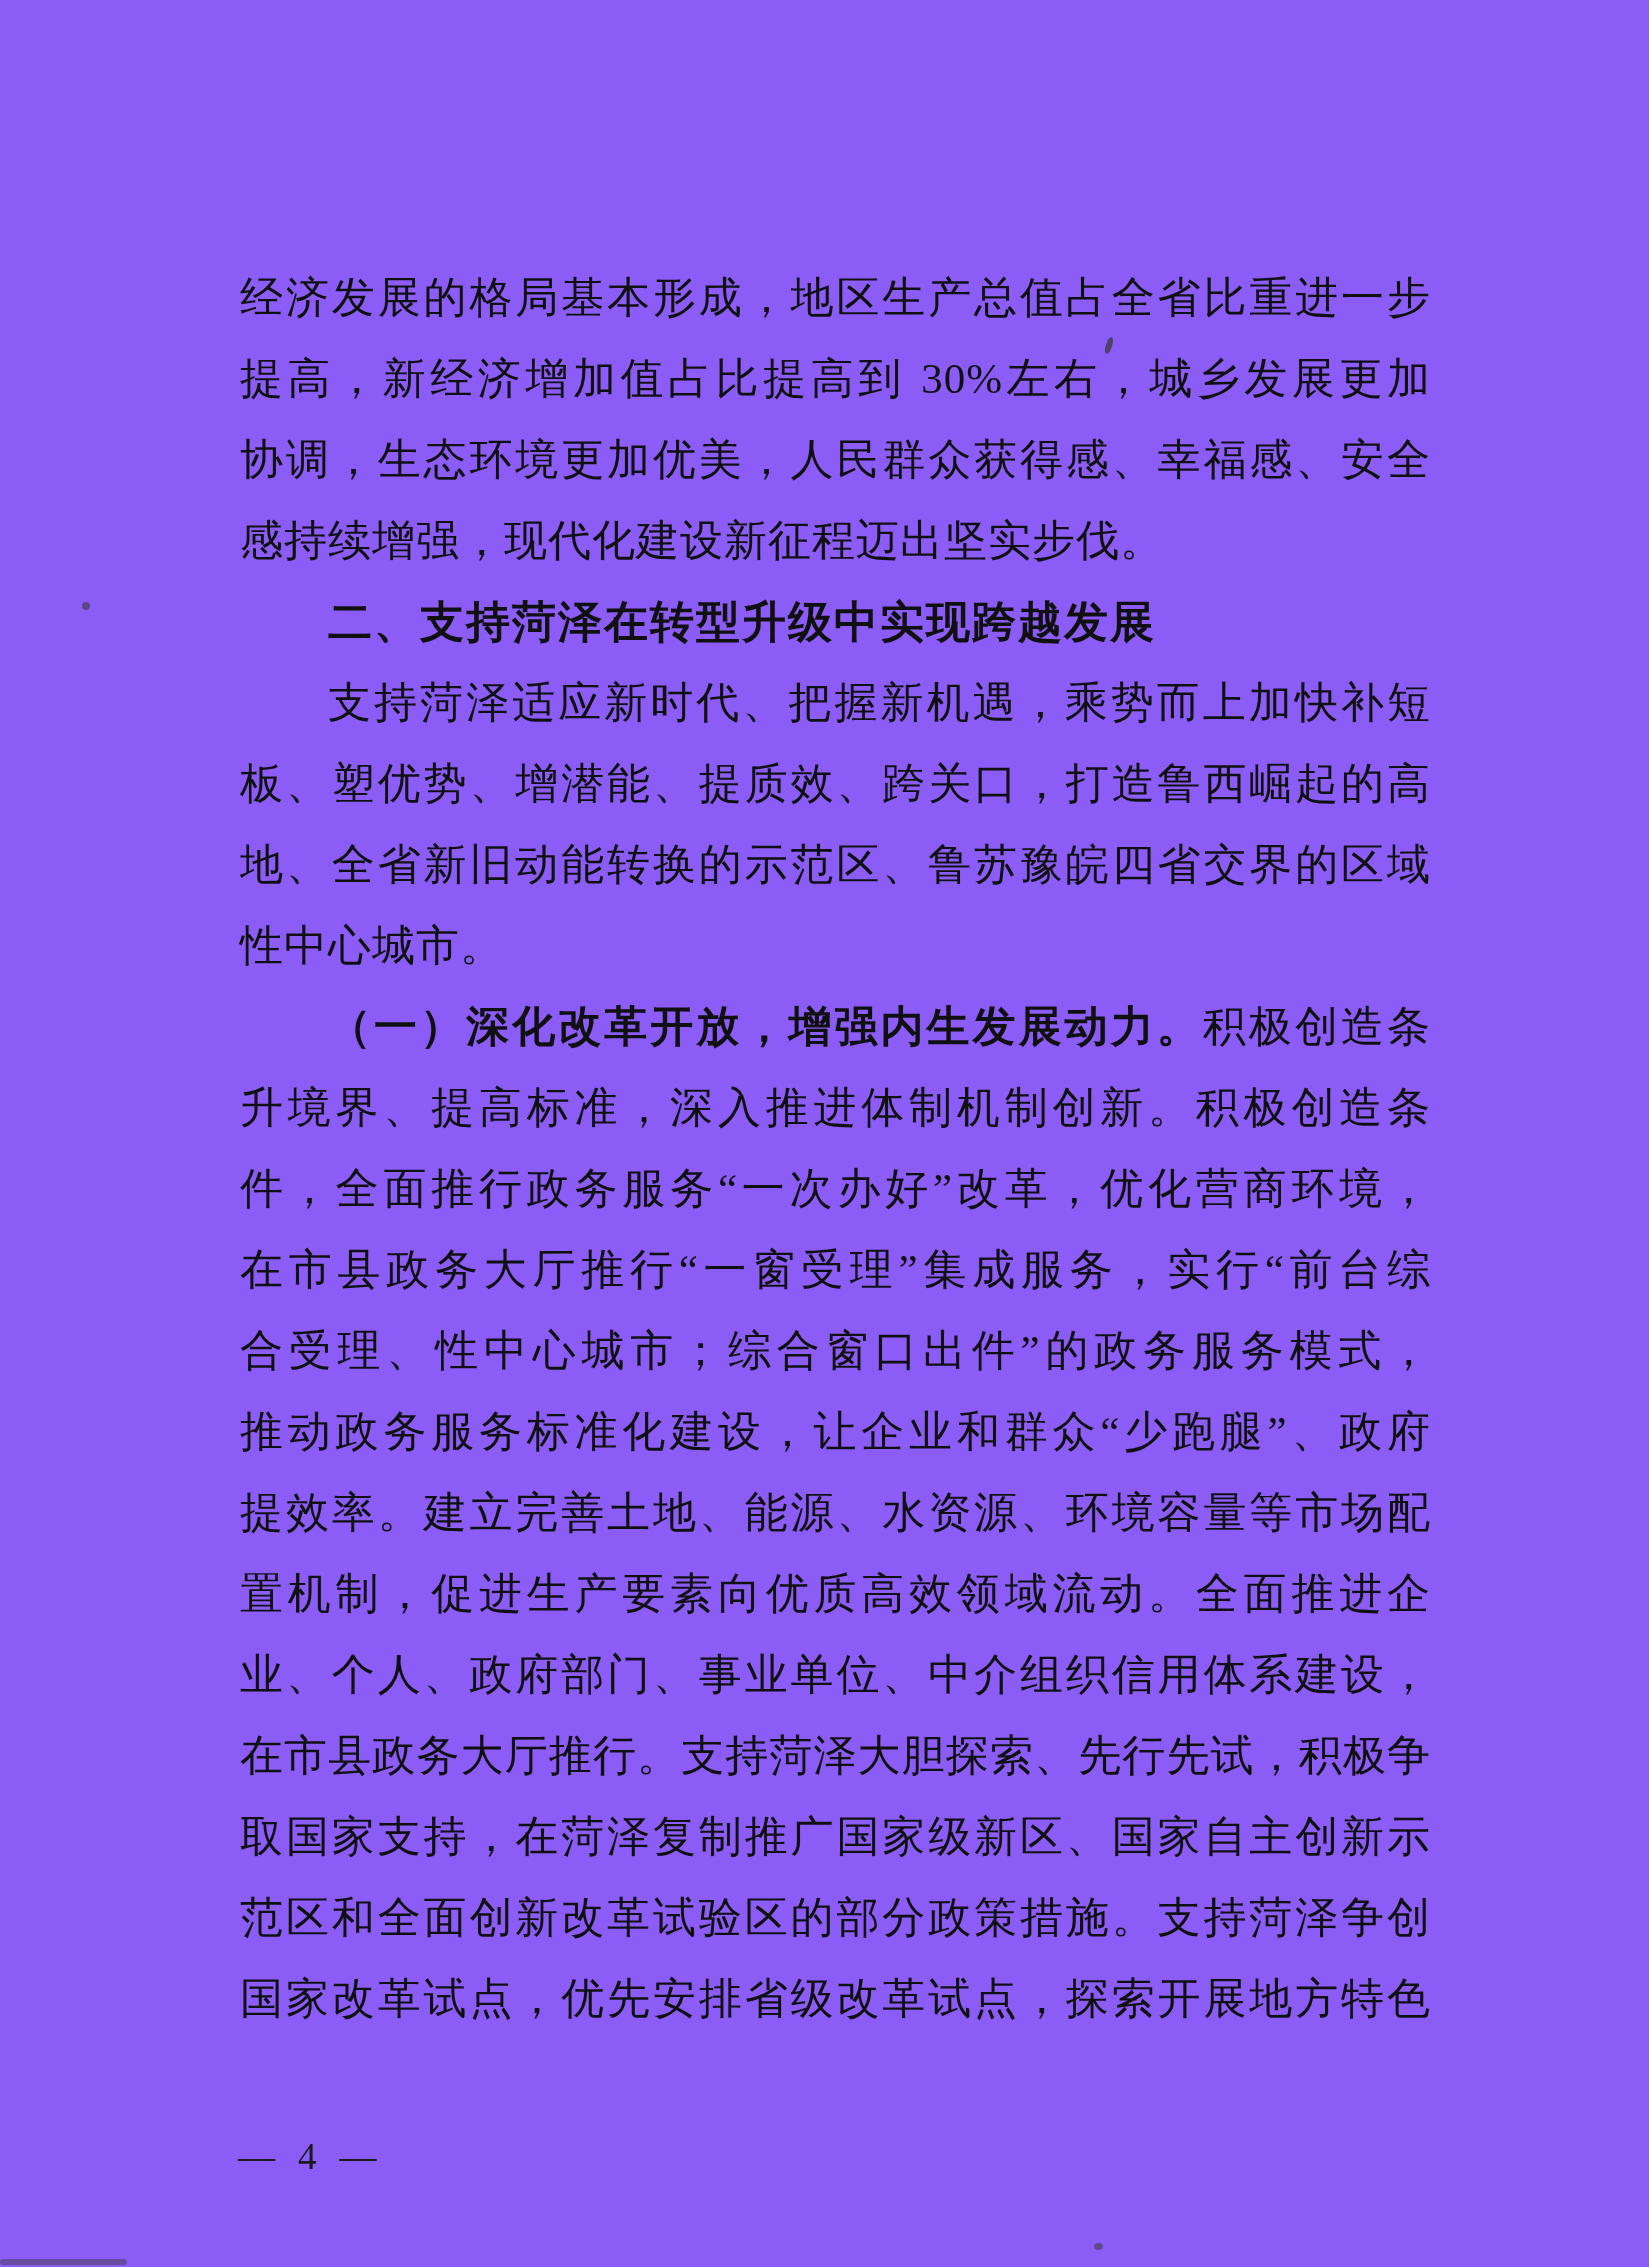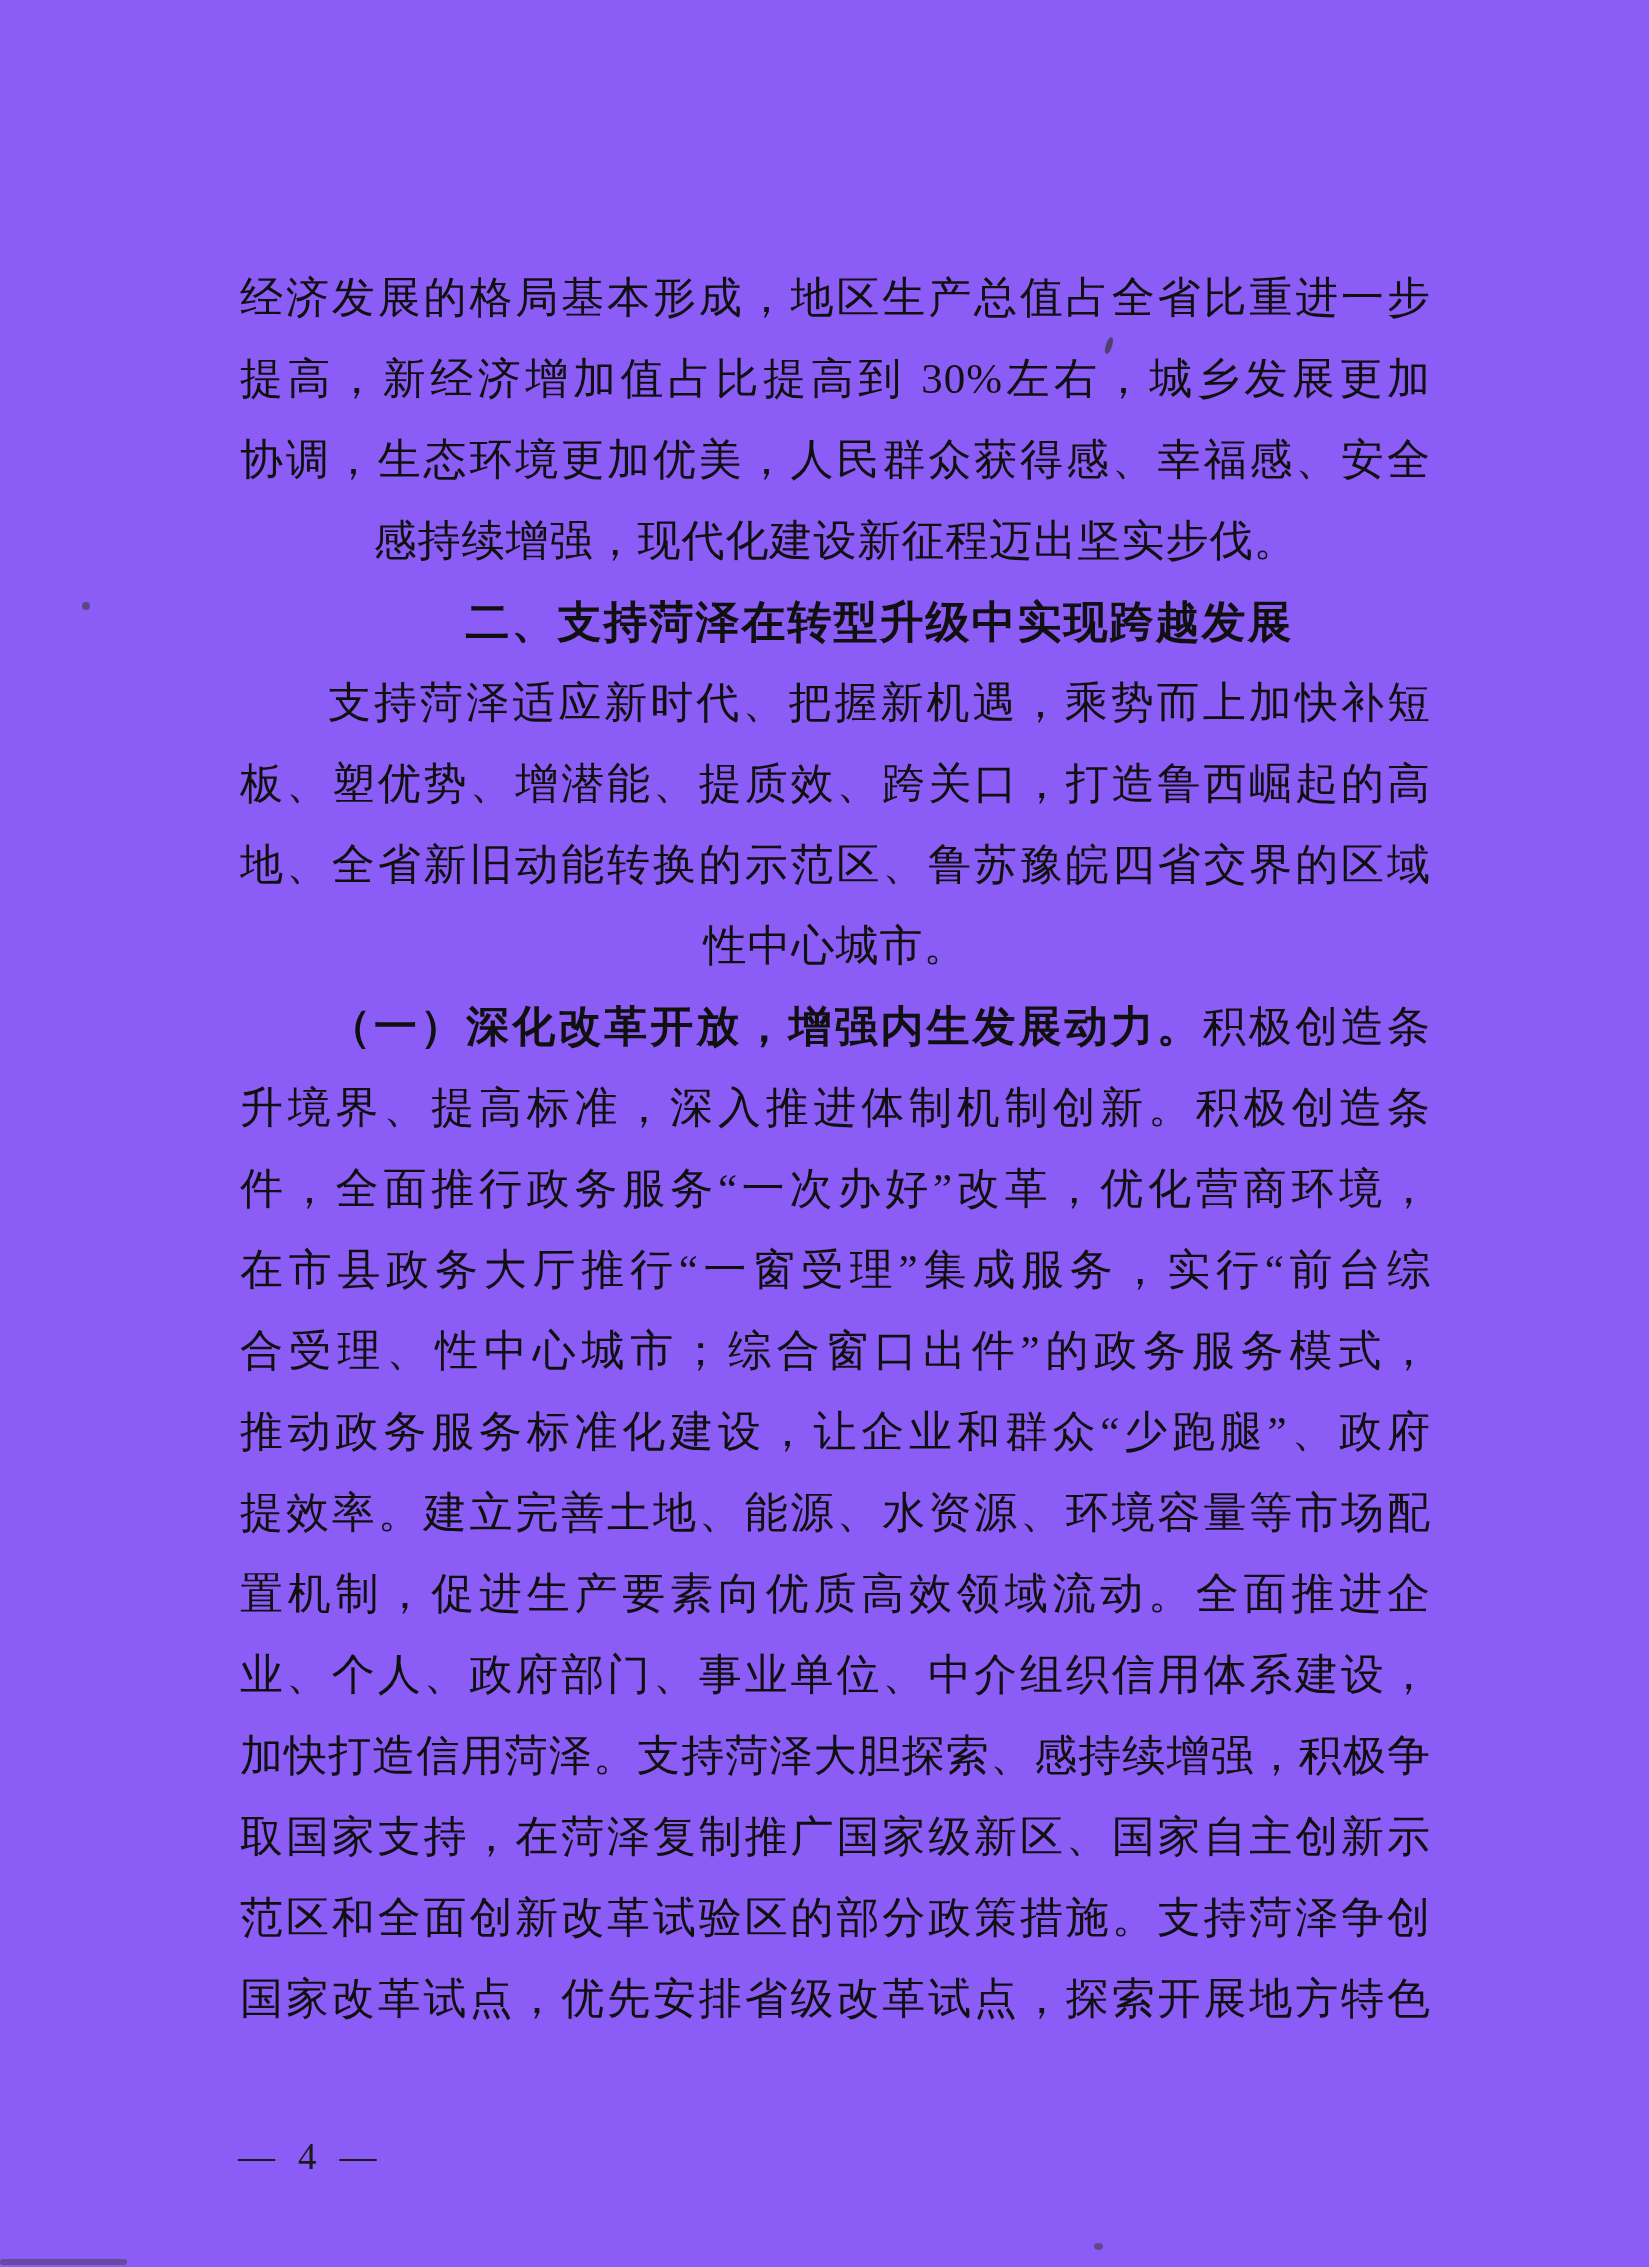--- a/index.html
+++ b/index.html
@@ -19,21 +19,20 @@
     left:240px;top:257px;
     width:1191px;
   }
   .line{
     height:81px;
     line-height:81px;
     font-size:43px;
     letter-spacing:1px;
     color:#101010;
     white-space:nowrap;
-    text-align:center;
   }
   .line.justify{
     text-align:justify;
     text-align-last:justify;
     white-space:normal;
   }
   .line.indent{ padding-left:88px; }
   .heading{
     font-family:"Liberation Sans", sans-serif;
     font-weight:700;
@@ -76,21 +75,21 @@
       <div class="line"><span>性中心城市。</span></div>
       <div class="line justify indent"><span class="bold">（一）深化改革开放，增强内生发展动力。</span><span>积极创造条</span></div>
       <div class="line justify"><span>升境界、提高标准，深入推进体制机制创新。积极创造条</span></div>
       <div class="line justify"><span>件，全面推行政务服务“一次办好”改革，优化营商环境，</span></div>
       <div class="line justify"><span>在市县政务大厅推行“一窗受理”集成服务，实行“前台综</span></div>
       <div class="line justify"><span>合受理、性中心城市；综合窗口出件”的政务服务模式，</span></div>
       <div class="line justify"><span>推动政务服务标准化建设，让企业和群众“少跑腿”、政府</span></div>
       <div class="line justify"><span>提效率。建立完善土地、能源、水资源、环境容量等市场配</span></div>
       <div class="line justify"><span>置机制，促进生产要素向优质高效领域流动。全面推进企</span></div>
       <div class="line justify"><span>业、个人、政府部门、事业单位、中介组织信用体系建设，</span></div>
-      <div class="line justify"><span>加快打造信用菏泽。支持菏泽大胆探索、感持续增强，积极争</span></div>
+      <div class="line justify"><span>在市县政务大厅推行。支持菏泽大胆探索、先行先试，积极争</span></div>
       <div class="line justify"><span>取国家支持，在菏泽复制推广国家级新区、国家自主创新示</span></div>
       <div class="line justify"><span>范区和全面创新改革试验区的部分政策措施。支持菏泽争创</span></div>
       <div class="line justify"><span>国家改革试点，优先安排省级改革试点，探索开展地方特色</span></div>
     </div>
 
   <div class="footer">— 4 —</div>
 
   <div class="artifact a1"></div>
   <div class="artifact a2"></div>
   <div class="artifact a3"></div>

